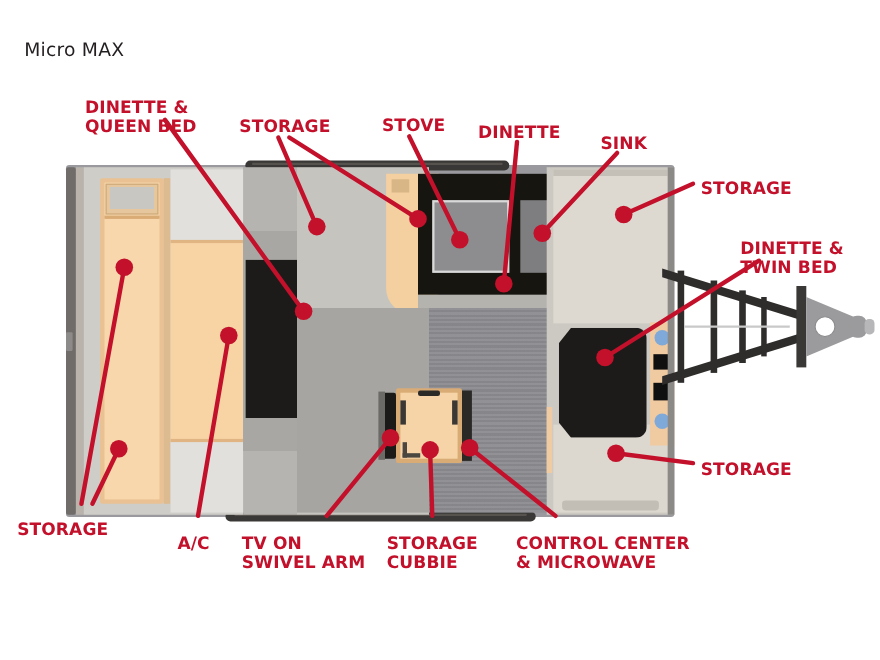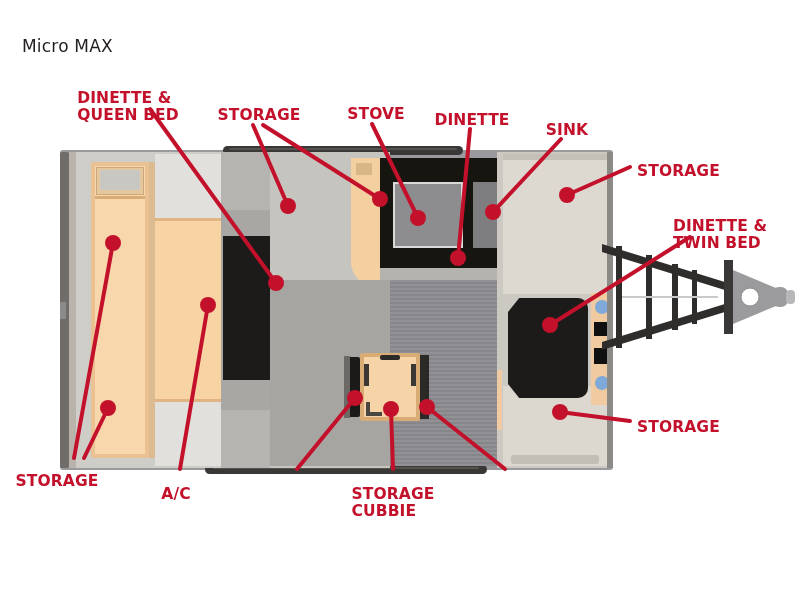--- a/index.html
+++ b/index.html
@@ -233,17 +233,21 @@
 <div class="label c" style="left: 128px; top: 73px; color: rgb(195, 17, 43);">DINETTE &amp;
 QUEEN BED</div>
     <div class="label c" style="left: 259px; top: 90px; color: rgb(195, 17, 43);">STORAGE</div>
     <div class="label c" style="left: 376px; top: 89px; color: rgb(195, 17, 43);">STOVE</div>
     <div class="label c" style="left: 472px; top: 95px; color: rgb(195, 17, 43);">DINETTE</div>
     <div class="label c" style="left: 567px; top: 105px; color: rgb(195, 17, 43);">SINK</div>
     <div class="label l" style="left: 637px; top: 146px; color: rgb(195, 17, 43);">STORAGE</div>
     <div class="label c" style="left: 720px; top: 201px; color: rgb(195, 17, 43);">DINETTE &amp;
 TWIN BED</div>
     <div class="label l" style="left: 637px; top: 402px; color: rgb(195, 17, 43);">STORAGE</div>
+    <div class="label c" style="left: 548px; top: 469px; color: rgb(195, 17, 43);">CONTROL CENTER
+&amp; MICROWAVE</div>
     <div class="label c" style="left: 393px; top: 469px; color: rgb(195, 17, 43);">STORAGE
 CUBBIE</div>
+    <div class="label c" style="left: 276px; top: 469px; color: rgb(195, 17, 43);">TV ON
+SWIVEL ARM</div>
     <div class="label c" style="left: 176px; top: 469px; color: rgb(195, 17, 43);">A/C</div>
     <div class="label c" style="left: 57px; top: 456px; color: rgb(195, 17, 43);">STORAGE</div>
   </div>
 
 </body></html>

